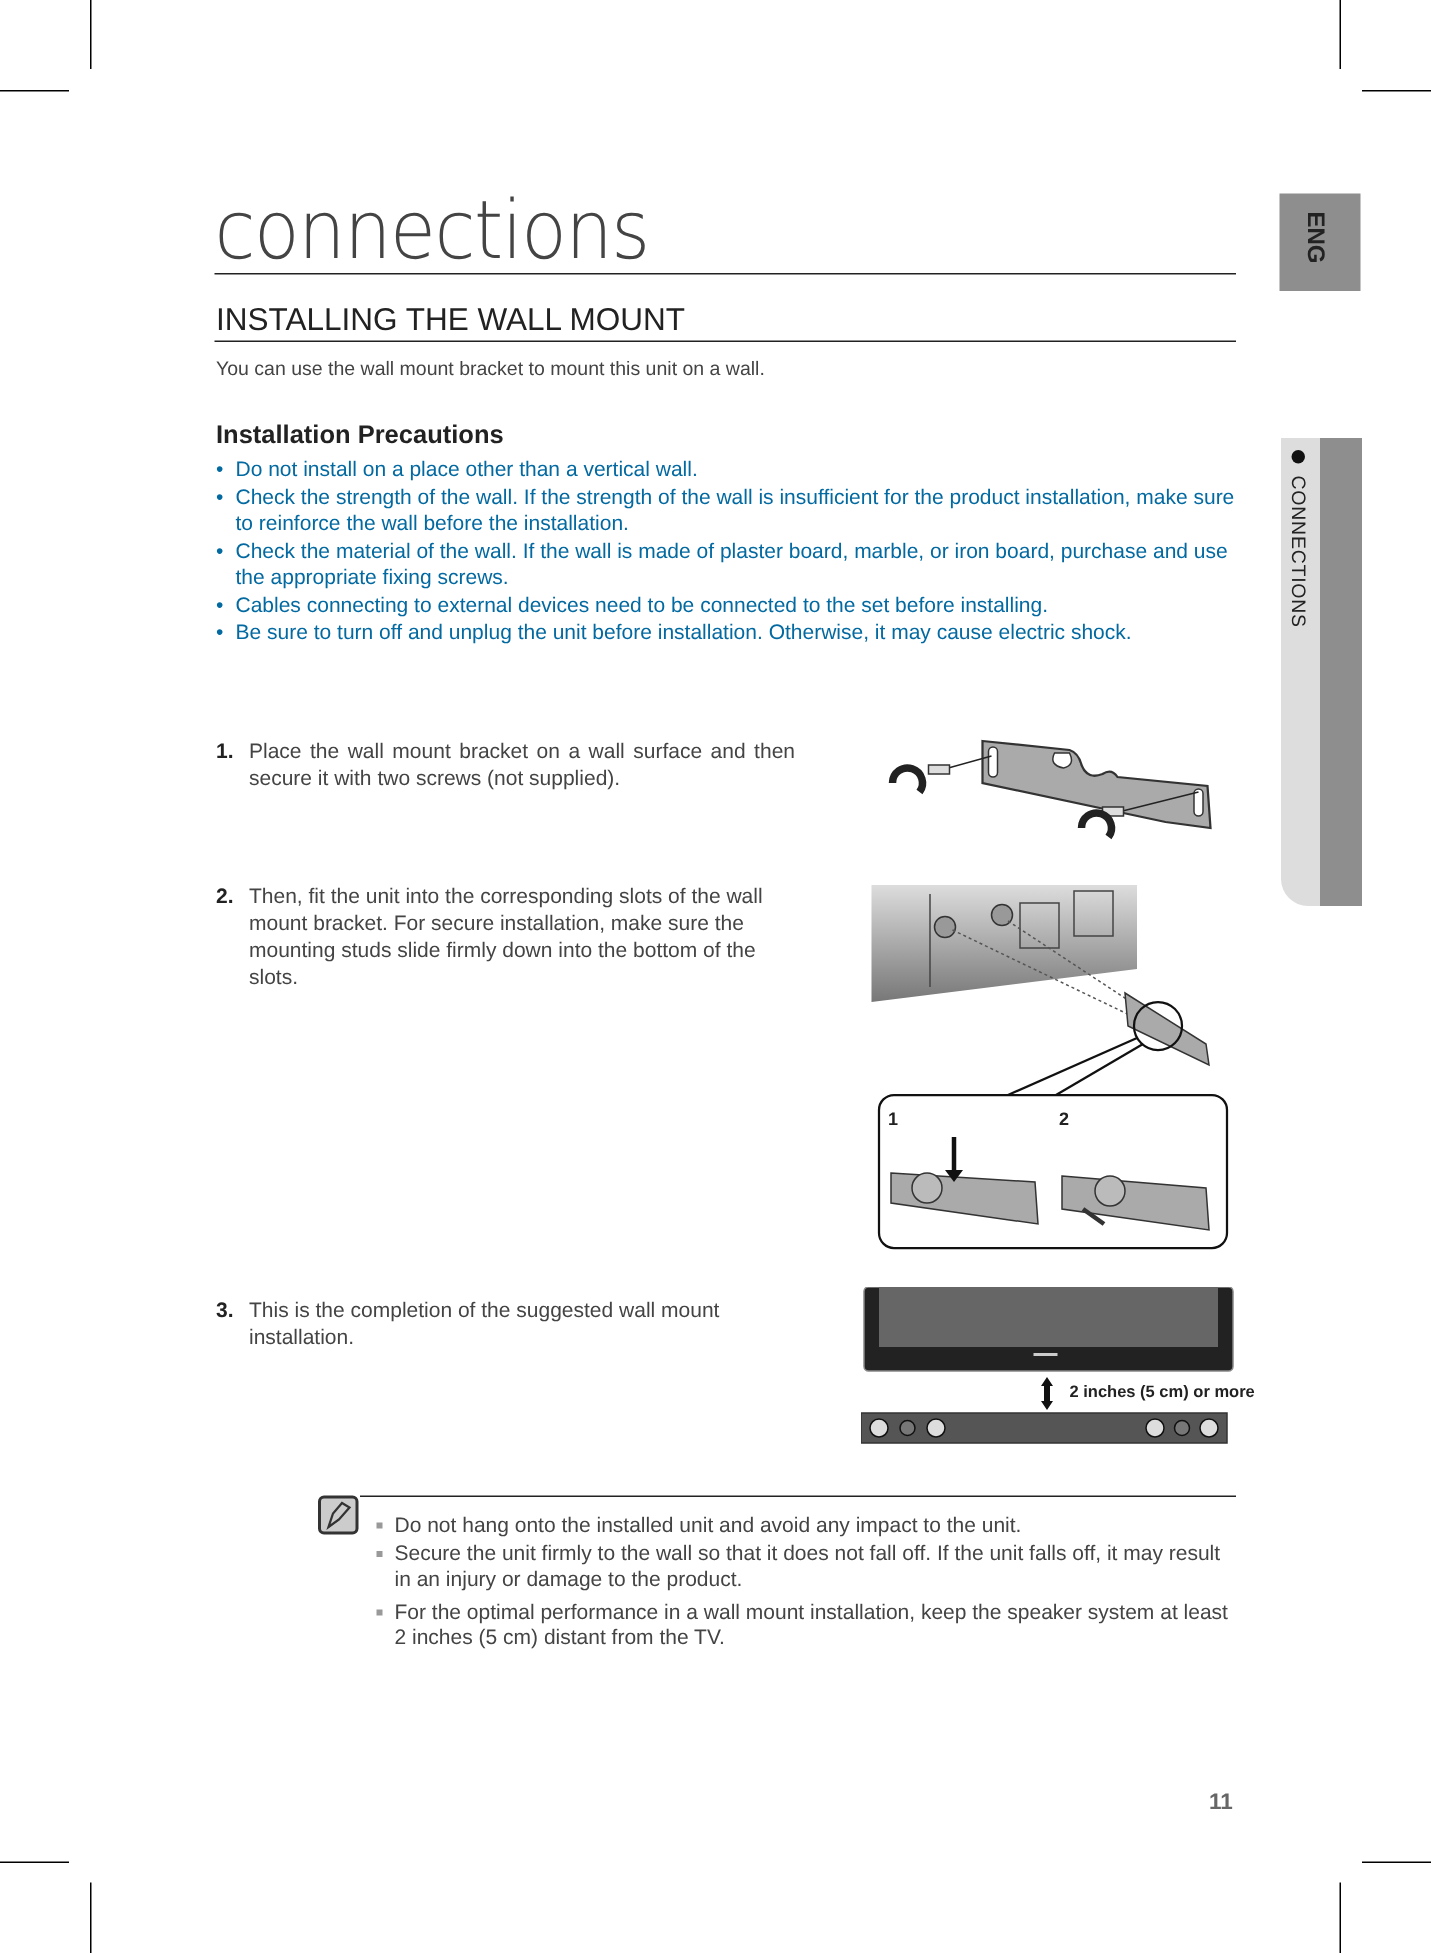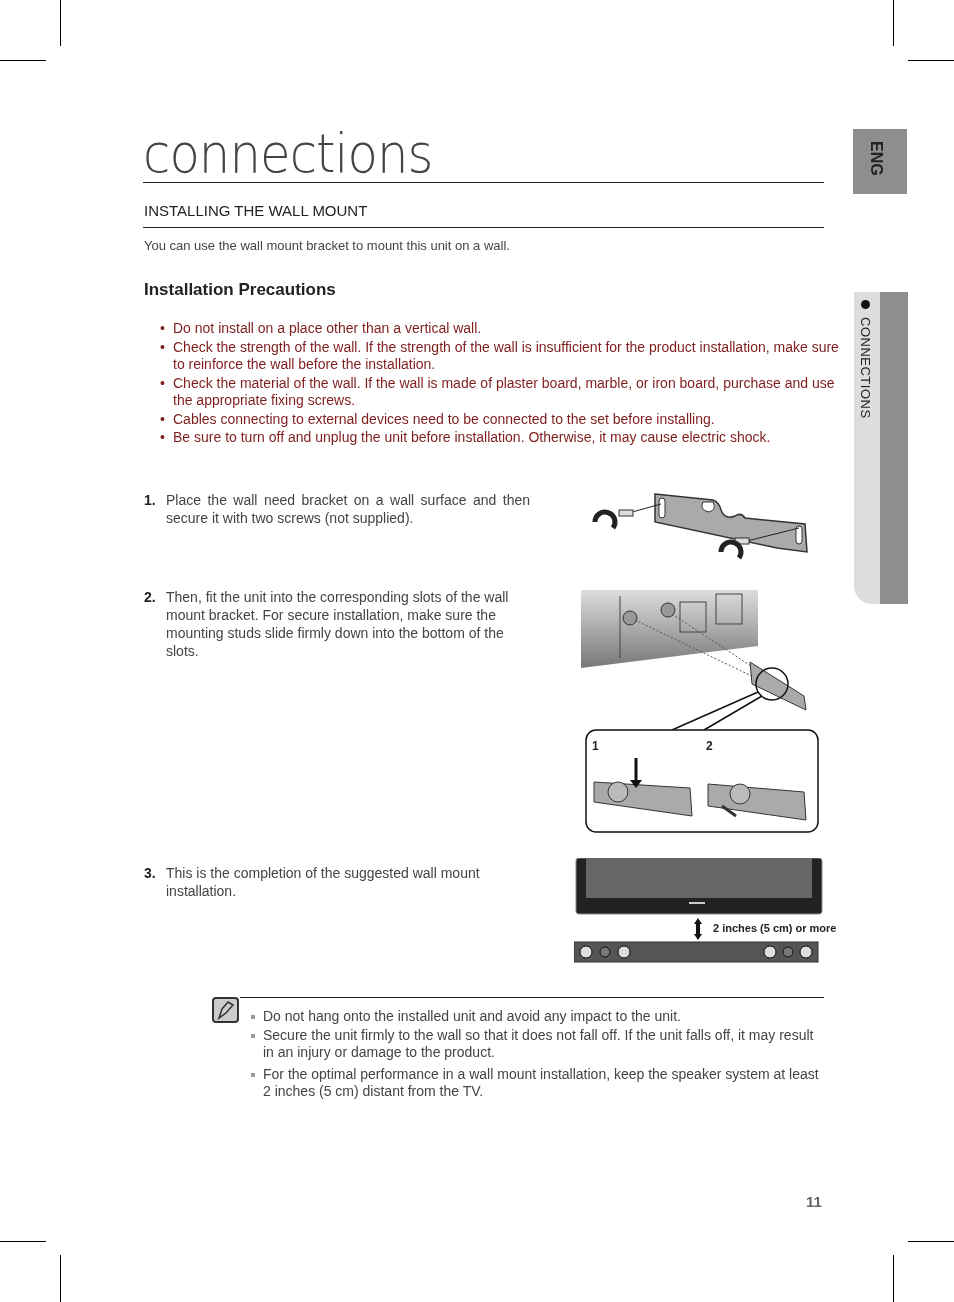--- a/index.html
+++ b/index.html
@@ -3,24 +3,24 @@
 <meta charset="utf-8">
 <style>
   html, body { margin:0; padding:0; background:#fff; }
   body { width:954px; height:1302px; position:relative; overflow:hidden;
          font-family:"Liberation Sans", sans-serif; color:#333; }
   .abs { position:absolute; }
   .crop { position:absolute; background:#000; }
   .chapter-title { left:143px; top:122px; font-size:54px; font-weight:300; color:#444;
                    letter-spacing:-1px; font-family:"DejaVu Sans", sans-serif; font-weight:200; transform:scaleX(0.92); transform-origin:left; }
   .rule { position:absolute; height:1px; background:#222; }
-  .section-title { left:144px; top:202px; font-size:15px; color:#222; font-weight:400; }
+  .section-title { left:144px; top:202px; font-size:21px; color:#222; font-weight:400; }
   .intro { left:144px; top:238px; font-size:13px; color:#444; }
   .sub-title { left:144px; top:280px; font-size:17px; font-weight:bold; color:#222; }
-  ul.precautions { position:absolute; left:144px; top:304px; width:680px; margin:16px; padding:0; list-style:none; font-size:14px; line-height:17.5px; color:#7f1d1d; }
+  ul.precautions { position:absolute; left:144px; top:304px; width:680px; margin:0; padding:0; list-style:none; font-size:14px; line-height:17.5px; color:#0369a1; }
   ul.precautions li { position:relative; padding-left:13px; margin-bottom:1px; }
   ul.precautions li::before { content:"•"; position:absolute; left:0; top:0; }
   .step { position:absolute; left:144px; font-size:14px; line-height:18px; color:#444; }
   .step .num { position:absolute; left:0; top:0; font-weight:bold; color:#222; }
   .step .txt { margin-left:22px; display:block; }
   .note-list { position:absolute; left:250px; top:1008px; width:578px; margin:0; padding:0; list-style:none; font-size:14px; line-height:17.5px; color:#444; }
   .note-list li { position:relative; padding-left:13px; margin-bottom:1px; }
   .note-list li::before { content:""; position:absolute; left:1px; top:7px; width:4px; height:4px; background:#999; }
   .note-icon { left:212px; top:997px; width:27px; height:26px; border:2px solid #333; border-radius:4px; background:#ccc; box-sizing:border-box; }
   .page-num { left:806px; top:1193px; font-size:15px; font-weight:bold; color:#666; }
@@ -63,21 +63,21 @@
 <ul class="precautions">
   <li>Do not install on a place other than a vertical wall.</li>
   <li>Check the strength of the wall. If the strength of the wall is insufficient for the product installation, make sure to reinforce the wall before the installation.</li>
   <li>Check the material of the wall. If the wall is made of plaster board, marble, or iron board, purchase and use the appropriate fixing screws.</li>
   <li>Cables connecting to external devices need to be connected to the set before installing.</li>
   <li>Be sure to turn off and unplug the unit before installation. Otherwise, it may cause electric shock.</li>
 </ul>
 
 <div class="step" style="top:491px;width:386px;text-align:justify;">
   <span class="num">1.</span>
-  <span class="txt">Place the wall need bracket on a wall surface and then secure it with two screws (not supplied).</span>
+  <span class="txt">Place the wall mount bracket on a wall surface and then secure it with two screws (not supplied).</span>
 </div>
 <div class="step" style="top:588px;width:380px;">
   <span class="num">2.</span>
   <span class="txt">Then, fit the unit into the corresponding slots of the wall mount bracket. For secure installation, make sure the mounting studs slide firmly down into the bottom of the slots.</span>
 </div>
 <div class="step" style="top:864px;width:360px;">
   <span class="num">3.</span>
   <span class="txt">This is the completion of the suggested wall mount installation.</span>
 </div>
 

